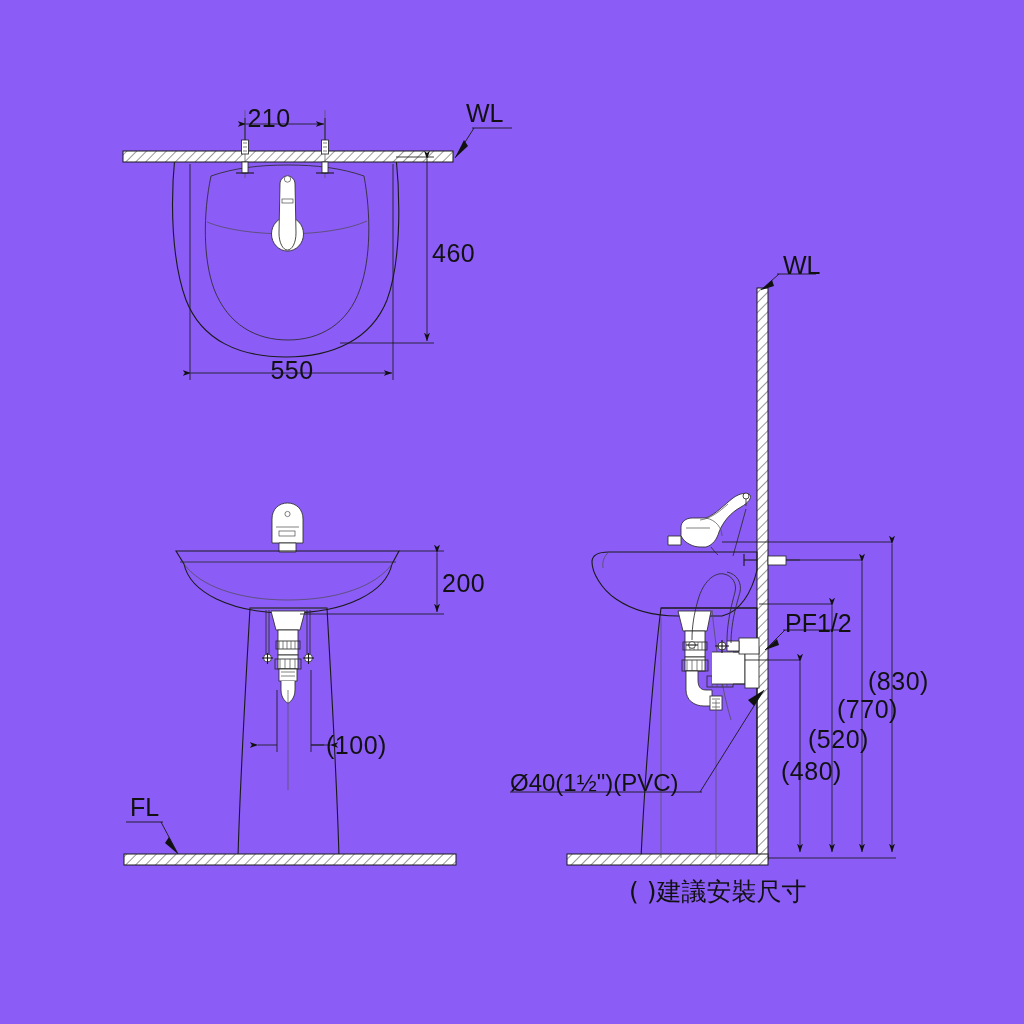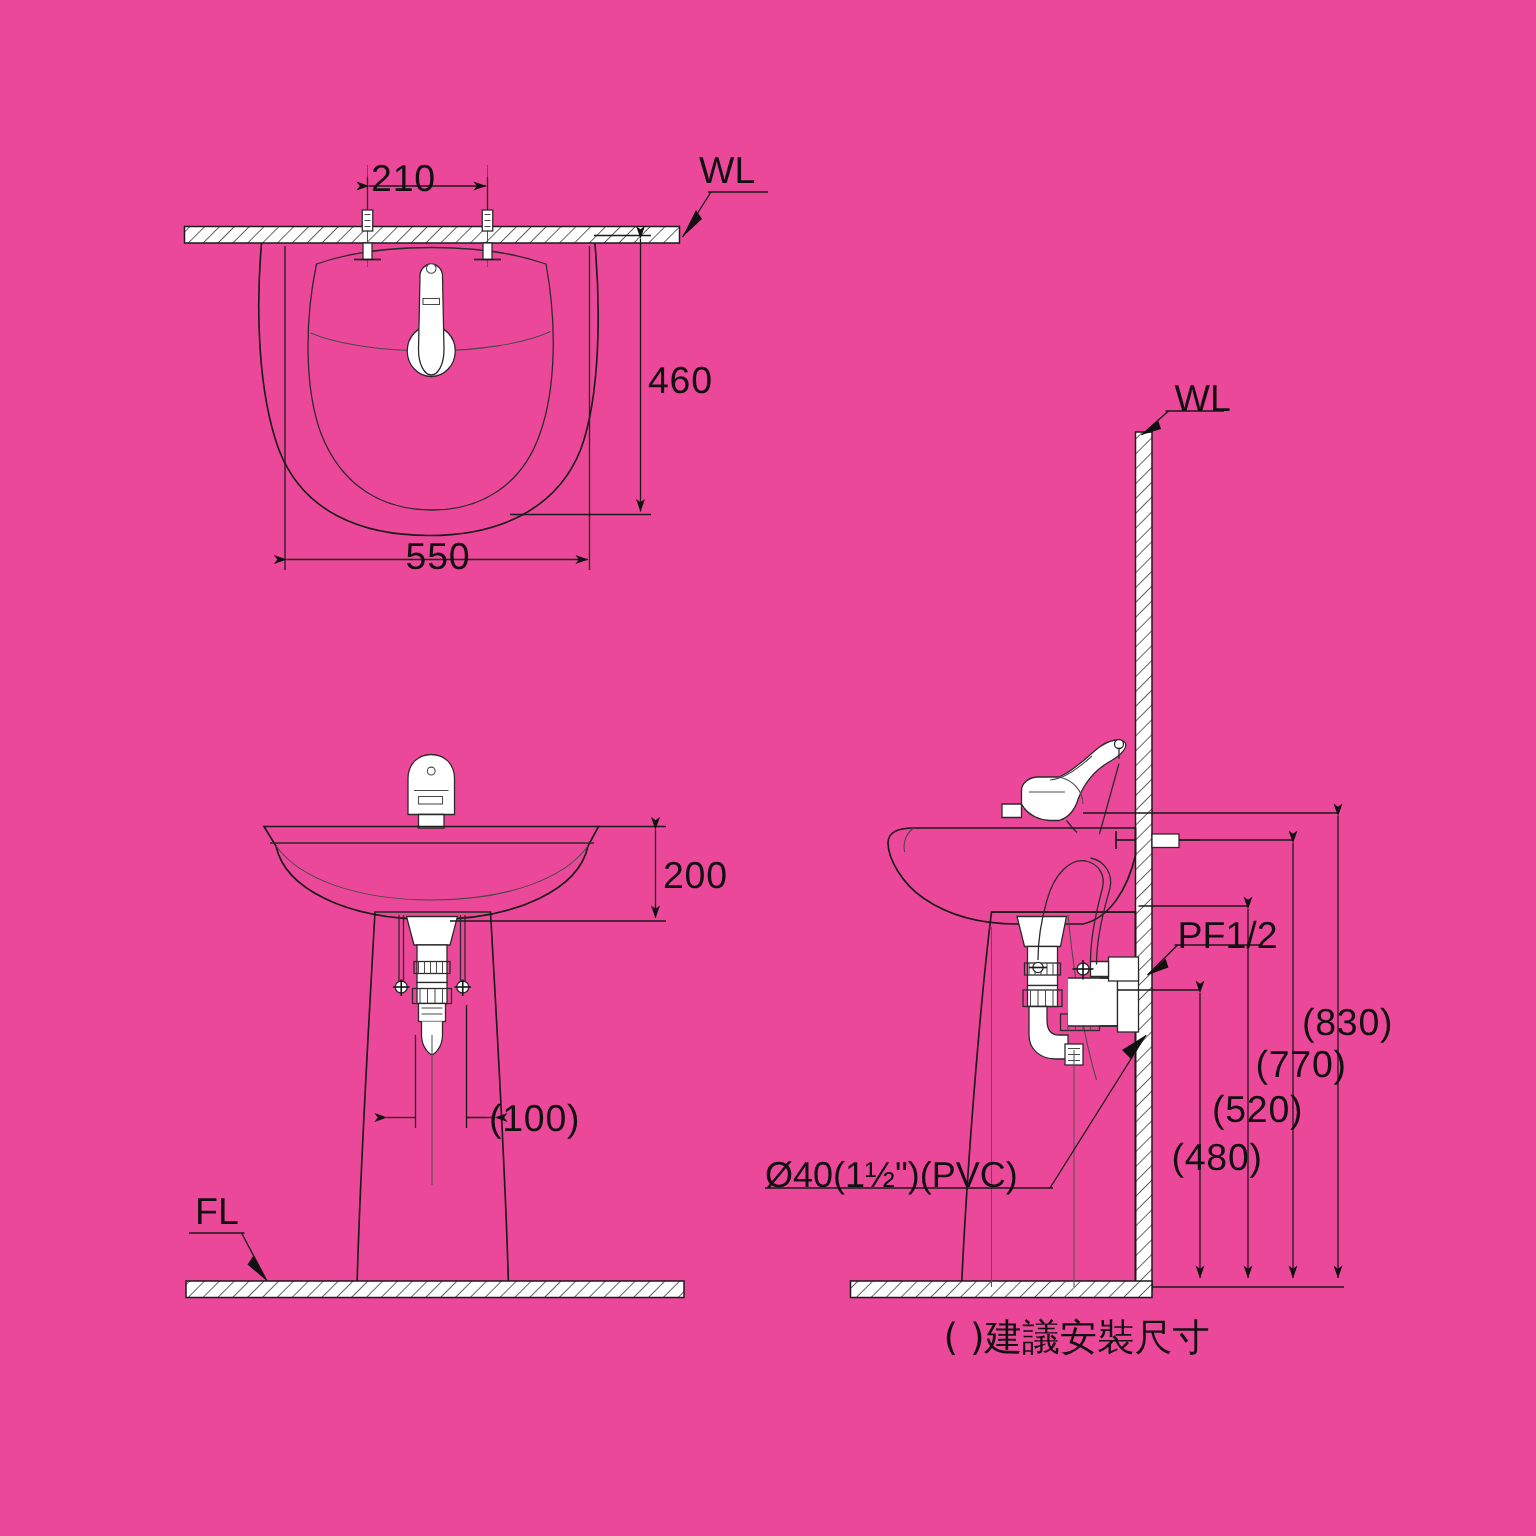--- a/index.html
+++ b/index.html
@@ -5,21 +5,21 @@
 <style>
   html, body {
     margin: 0;
     padding: 0;
     background: #ffffff;
   }
   #sheet {
     position: relative;
     width: 1024px;
     height: 1024px;
-    background: #ec4899;
+    background: #8b5cf6;
     font-family: "Liberation Sans", "DejaVu Sans", sans-serif;
     overflow: hidden;
   }
   svg.drawing {
     position: absolute;
     left: 0;
     top: 0;
     width: 1024px;
     height: 1024px;
   }

